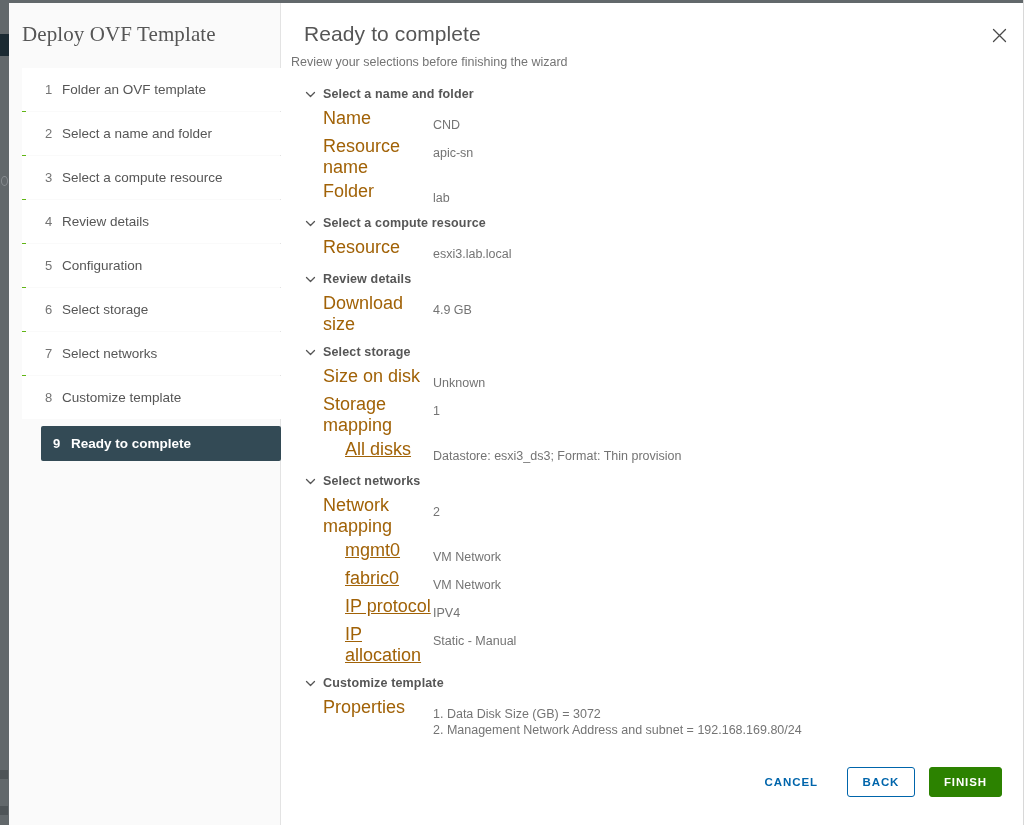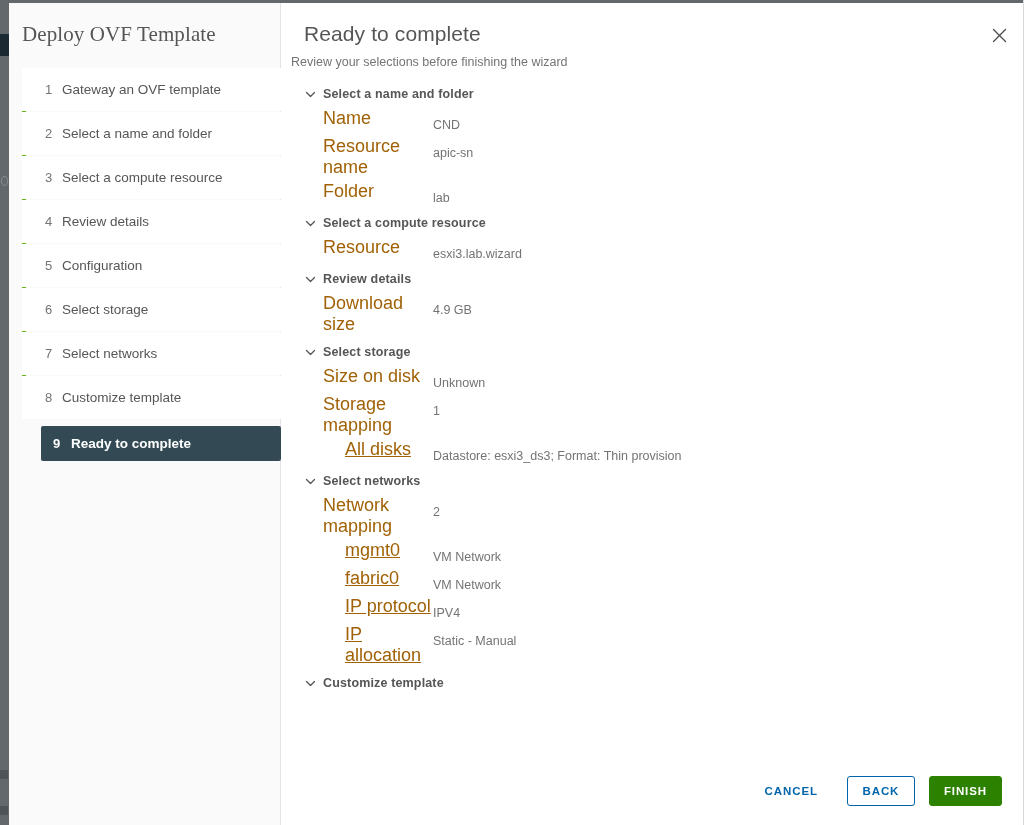--- a/index.html
+++ b/index.html
@@ -207,21 +207,21 @@
     position: absolute;
     left: 272px;
     bottom: 0;
     width: 743px;
     height: 72px;
     background: #ffffff;
   }
   #footer-actions {
     position: absolute;
     right: 22px;
-    top: 23px;
+    top: 14px;
     display: flex;
     align-items: center;
     gap: 14px;
   }
   .btn {
     font-family: "Liberation Sans", sans-serif;
     font-size: 11.5px;
     letter-spacing: .9px;
     font-weight: bold;
     height: 30px;
@@ -269,21 +269,21 @@
 </div>
 
 <div id="modal">
 
   <div id="wizard-sidebar">
     <div id="wizard-title">Deploy OVF Template</div>
     <div id="progress-rail"></div>
     <div id="steps-list">
         <div class="step-row">
           <span class="step-num">1</span>
-          <span class="step-label">Gateway an OVF template</span>
+          <span class="step-label">Folder an OVF template</span>
         </div>
         <div class="step-row">
           <span class="step-num">2</span>
           <span class="step-label">Select a name and folder</span>
         </div>
         <div class="step-row">
           <span class="step-num">3</span>
           <span class="step-label">Select a compute resource</span>
         </div>
         <div class="step-row">
@@ -350,21 +350,21 @@
           <div class="section-header">
             <span class="chevron">
               <svg width="11" height="11" viewBox="0 0 11 11" aria-hidden="true">
                 <path d="M1.5 3.5 L5.5 7.5 L9.5 3.5" stroke="#565656" stroke-width="1.3" fill="none" stroke-linecap="round" stroke-linejoin="round"></path>
               </svg>
             </span>
             <span class="section-title">Select a compute resource</span>
           </div>
           <div class="row">
             <div class="row-label">Resource</div>
-            <div class="row-value">esxi3.lab.wizard</div>
+            <div class="row-value">esxi3.lab.local</div>
           </div>
         </div>
         <div class="section">
           <div class="section-header">
             <span class="chevron">
               <svg width="11" height="11" viewBox="0 0 11 11" aria-hidden="true">
                 <path d="M1.5 3.5 L5.5 7.5 L9.5 3.5" stroke="#565656" stroke-width="1.3" fill="none" stroke-linecap="round" stroke-linejoin="round"></path>
               </svg>
             </span>
             <span class="section-title">Review details</span>
@@ -427,20 +427,26 @@
           </div>
         </div>
         <div class="section">
           <div class="section-header">
             <span class="chevron">
               <svg width="11" height="11" viewBox="0 0 11 11" aria-hidden="true">
                 <path d="M1.5 3.5 L5.5 7.5 L9.5 3.5" stroke="#565656" stroke-width="1.3" fill="none" stroke-linecap="round" stroke-linejoin="round"></path>
               </svg>
             </span>
             <span class="section-title">Customize template</span>
+          </div>
+          <div class="row">
+            <div class="row-label">Properties</div>
+            <div class="row-value">1. Data Disk Size (GB) = 3072
+2. Management Network Address and subnet = 192.168.169.80/24
+3. Management Gateway IP = 192.168.169.254</div>
           </div>
         </div>
       </div>
   </div>
 
   <div id="footer">
     <div id="footer-actions">
       <div class="btn btn-link">CANCEL</div>
       <div class="btn btn-outline">BACK</div>
       <div class="btn btn-primary">FINISH</div>

